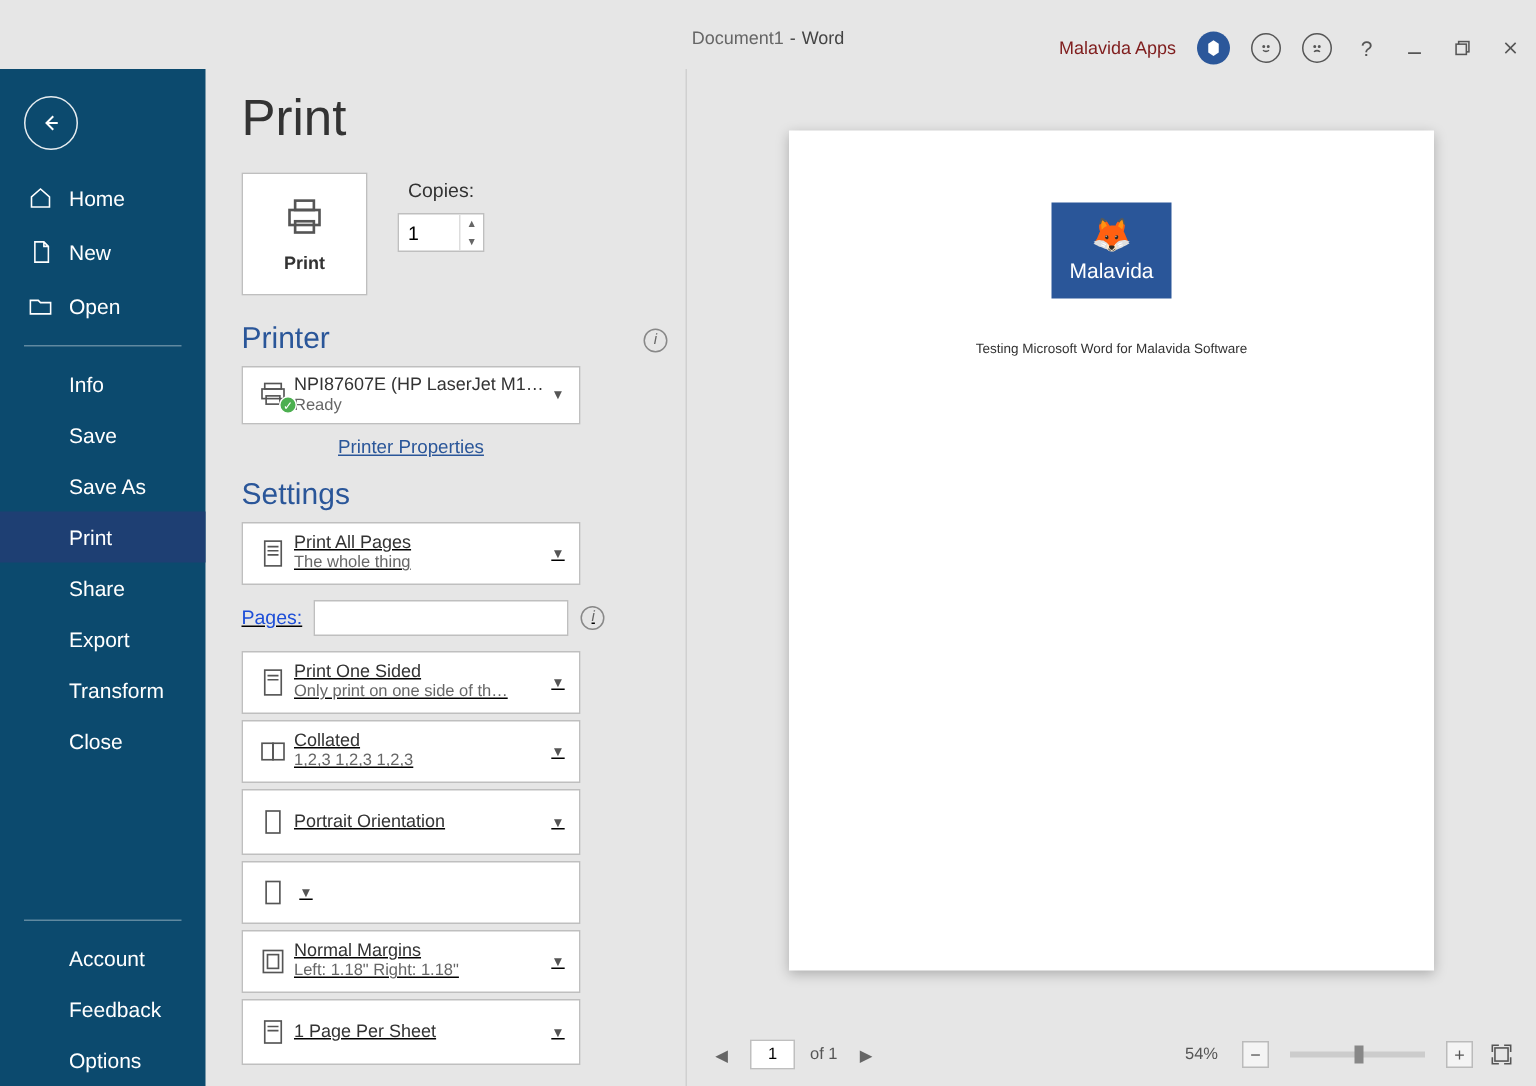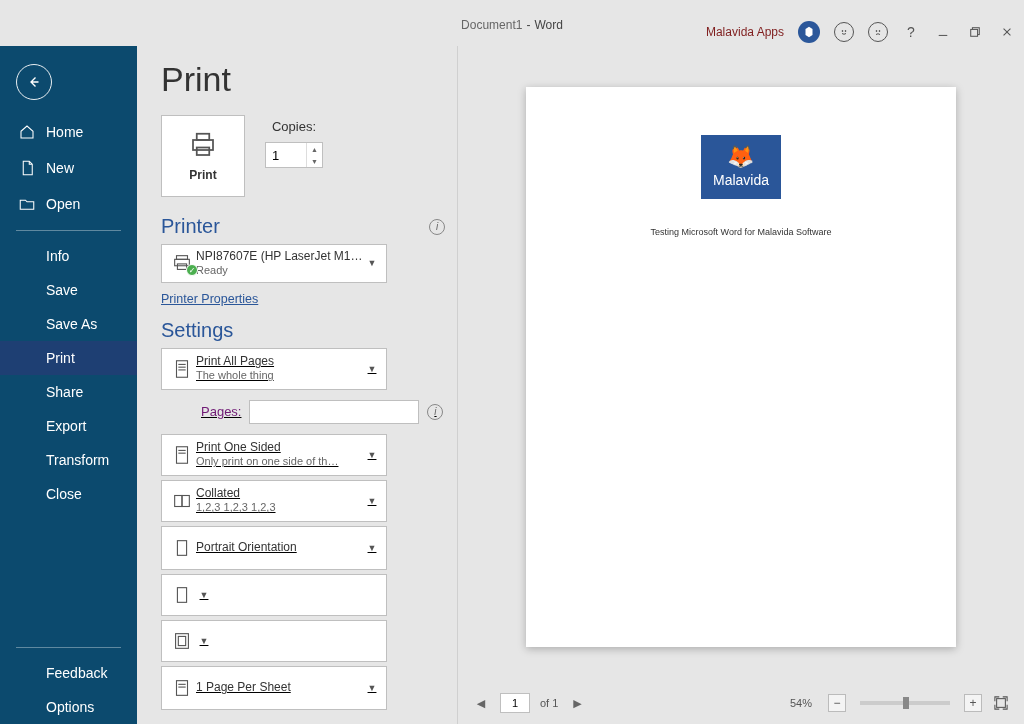--- a/index.html
+++ b/index.html
@@ -39,24 +39,24 @@
 .info-badge { width:16px; height:16px; border:1px solid #888; border-radius:50%; display:flex; align-items:center; justify-content:center; font-size:10px; color:#666; font-style:italic;}
 .combo { width: 226px; border:1px solid #bfbfbf; background:#fff; display:flex; align-items:center; padding:4px 6px; cursor:pointer;}
 .combo.tall { height:42px; }
 .combo.short { height:44px; }
 .combo .ico { width:28px; display:flex; align-items:center; justify-content:center;}
 .combo .ico svg { width:22px; height:22px; stroke:#555; fill:none; stroke-width:1.2;}
 .combo .txt { flex:1; min-width:0; display:flex; flex-direction:column; line-height:1.25;}
 .combo .txt .t1 { font-size:12px; color:#333; white-space:nowrap; overflow:hidden; text-overflow:ellipsis;}
 .combo .txt .t2 { font-size:11px; color:#666; white-space:nowrap; overflow:hidden; text-overflow:ellipsis;}
 .combo .dd { width:16px; display:flex; align-items:center; justify-content:center; color:#555; font-size:9px;}
-.link-row { width:226px; text-align:left; margin:6px 0 8px;}
+.link-row { width:226px; text-align:center; margin:6px 0 8px;}
 .link { color:#2a5699; font-size:12.5px; text-decoration:underline; cursor:pointer;}
 .pages-row { display:flex; align-items:center; gap:8px; margin:6px 0;}
-.pages-row label { font-size:13px; color:#701a75;margin-left:40px;}
+.pages-row label { font-size:13px; color:#1d4ed8;}
 .pages-input { width:170px; height:24px; border:1px solid #bfbfbf; background:#fff; outline:none; font-size:12px; padding:0 6px;}
 .settings-list { display:flex; flex-direction:column; gap:4px;text-decoration:underline;}
 .preview-pane { flex:1; background:#e6e6e6; border-left:1px solid #d0d0d0; display:flex; flex-direction:column; padding: 0 14px 6px 14px; min-width:0;}
 .preview-canvas { flex:1; display:flex; align-items:center; justify-content:center; padding:12px 0; min-height:0;}
 .page-preview { width:430px; height:560px; background:#fff; box-shadow:0 2px 8px rgba(0,0,0,.25); display:flex; flex-direction:column; align-items:center; padding:48px 40px 0;}
 .logo-box { width:80px; height:64px; background:#2a5699; display:flex; flex-direction:column; align-items:center; justify-content:center; color:#fff; margin-bottom:28px;}
 .logo-box .fox { font-size:22px; line-height:1;}
 .logo-box .brand { font-size:14px; margin-top:4px;}
 .preview-text { font-size:9px; color:#333;}
 .preview-footer { height:30px; display:flex; align-items:center; gap:10px;}
@@ -186,20 +186,24 @@
           <span>Transform</span>
         </div>
       <div class="side-item">
           <span style="width:18px"></span>
           <span>Close</span>
         </div>
       <div class="side-spacer"></div>
       <div class="side-sep"></div>
       <div class="side-item">
           <span style="width:18px"></span>
+          <span>Account</span>
+        </div>
+      <div class="side-item">
+          <span style="width:18px"></span>
           <span>Feedback</span>
         </div>
       <div class="side-item">
           <span style="width:18px"></span>
           <span>Options</span>
         </div>
     </div>
 
     <div class="main">
       <div class="settings-pane">
@@ -323,20 +327,24 @@
               </span>
             <span class="dd">▼</span>
           </div>
 
           <div class="combo tall">
             <span class="ico">
                 <svg viewBox="0 0 24 24">
                   <rect x="5" y="4" width="14" height="16"></rect>
                   <rect x="8" y="7" width="8" height="10"></rect>
                 </svg>
+              </span>
+            <span class="txt">
+                <span class="t1">Normal Margins</span>
+                <span class="t2">Left:  1.18"    Right:  1.18"</span>
               </span>
             <span class="dd">▼</span>
           </div>
 
           <div class="combo short">
             <span class="ico">
                 <svg viewBox="0 0 24 24">
                   <rect x="6" y="4" width="12" height="16"></rect>
                   <line x1="8" y1="8" x2="16" y2="8"></line>
                   <line x1="8" y1="11" x2="16" y2="11"></line>

